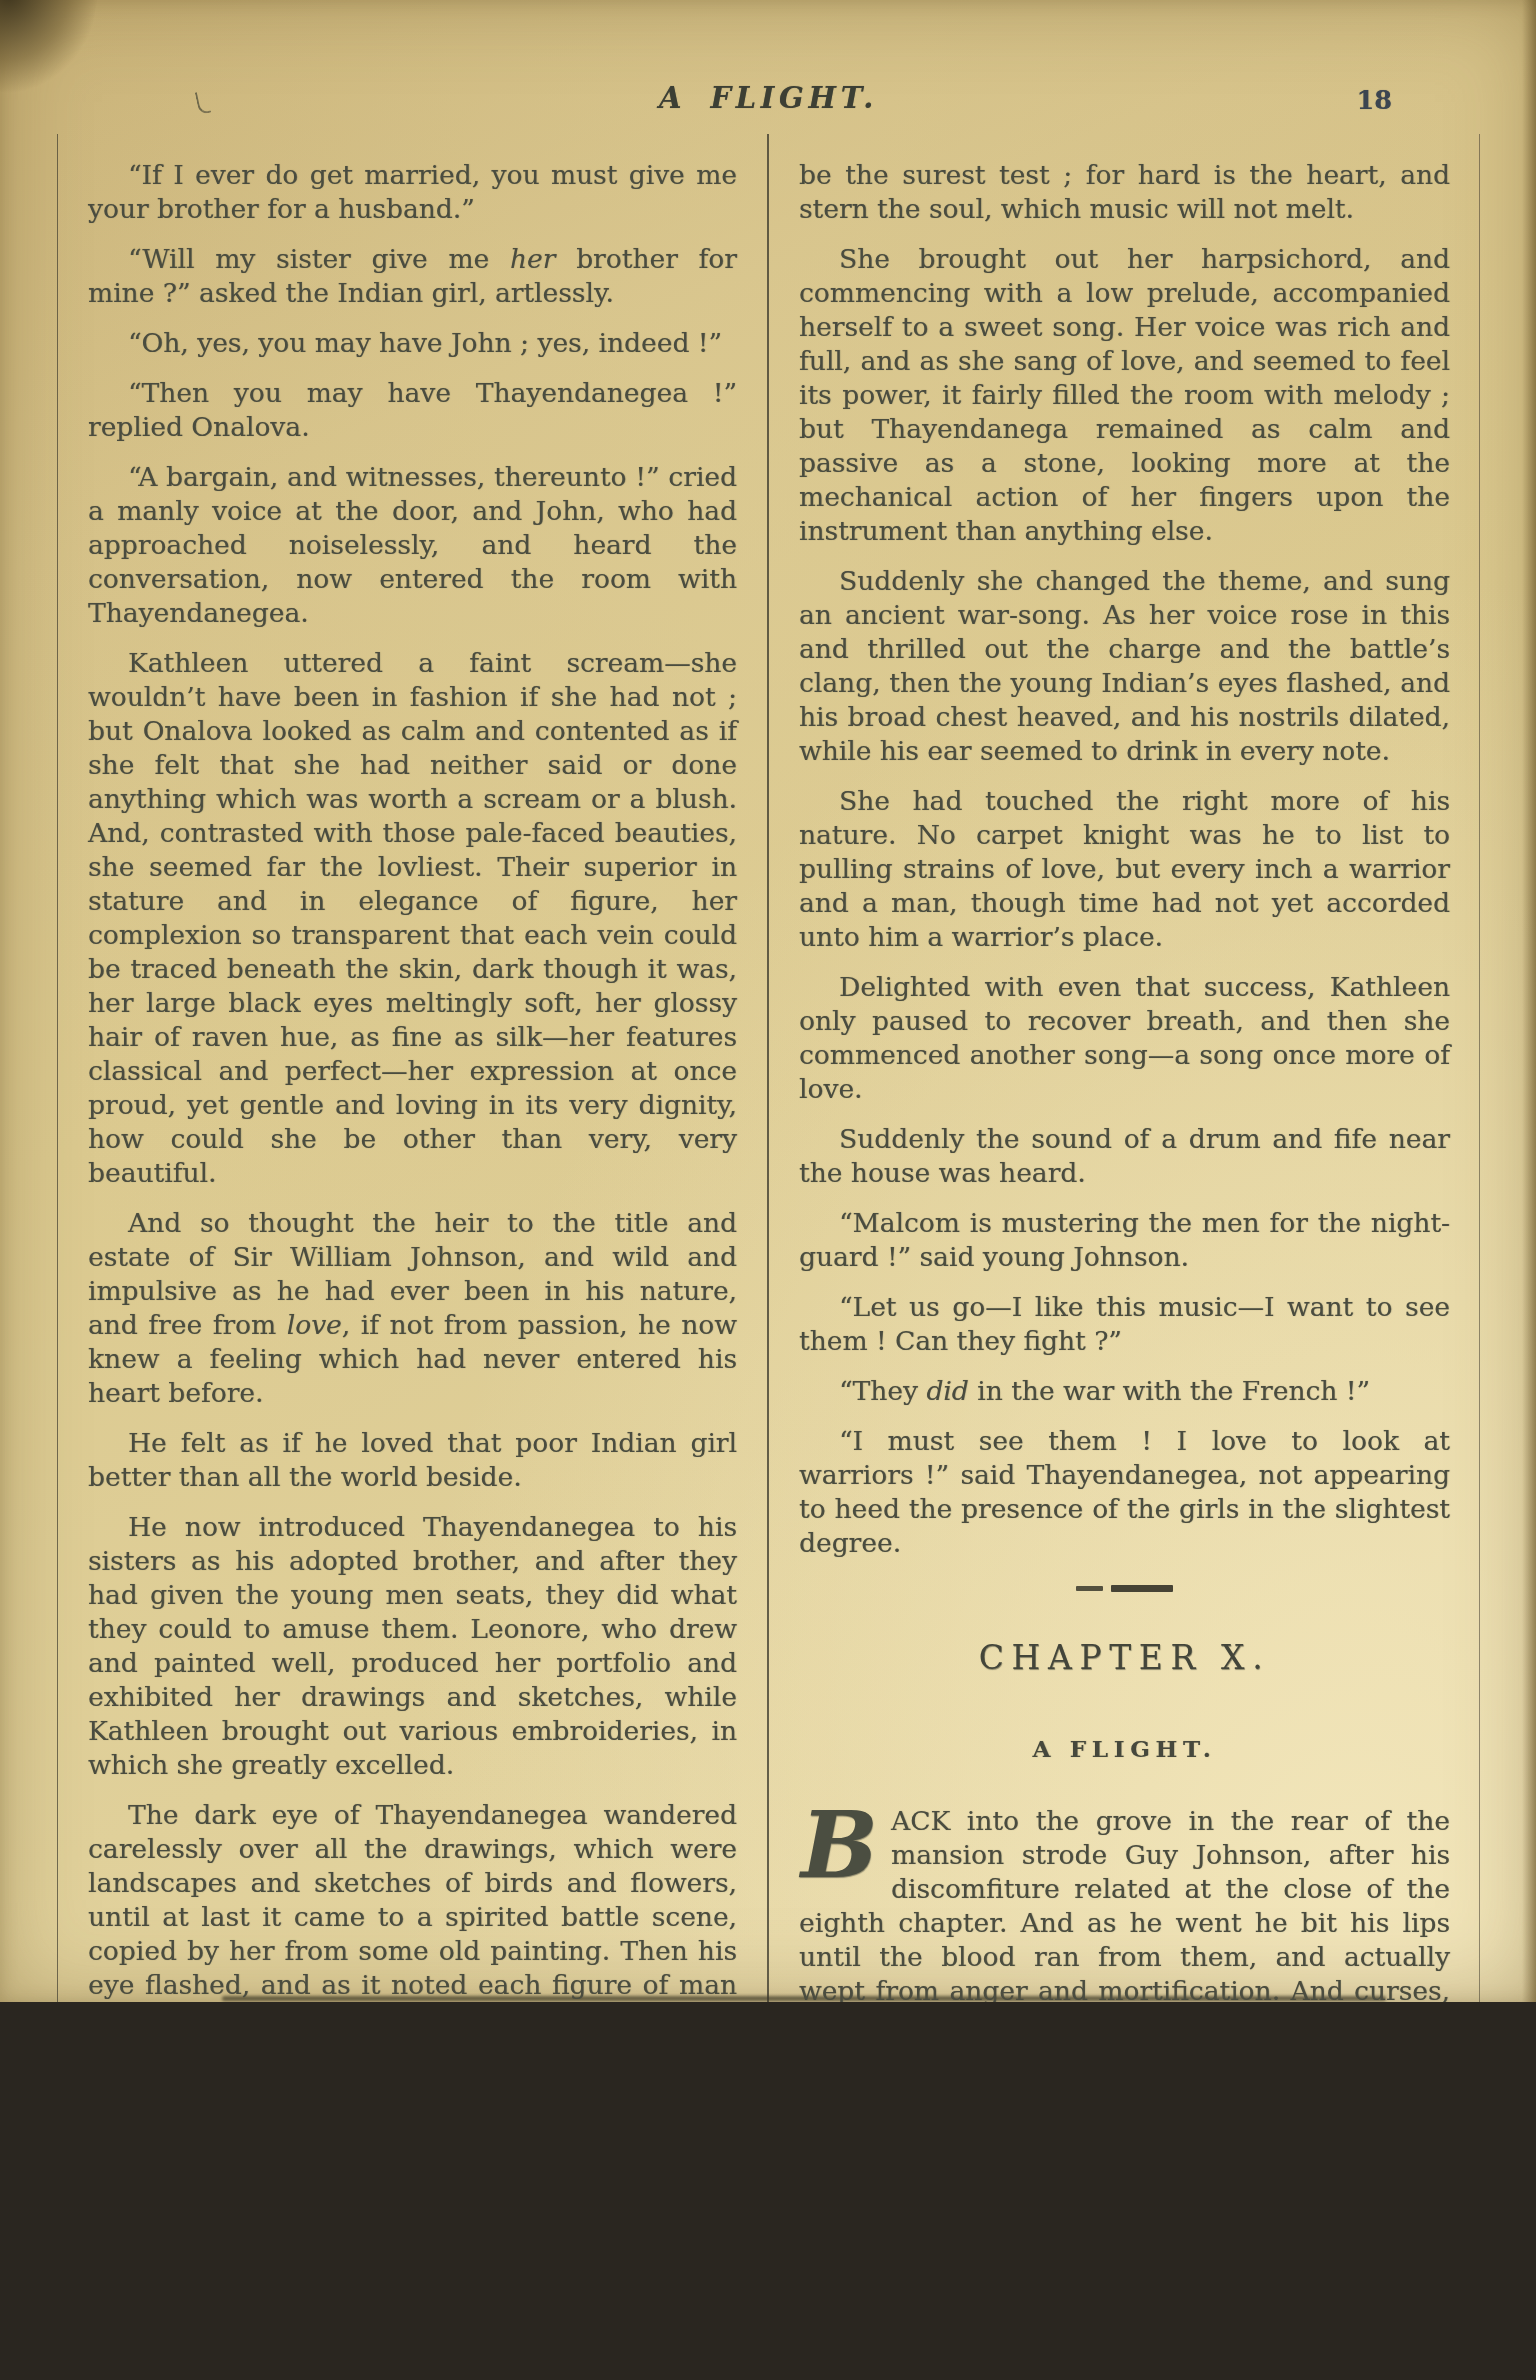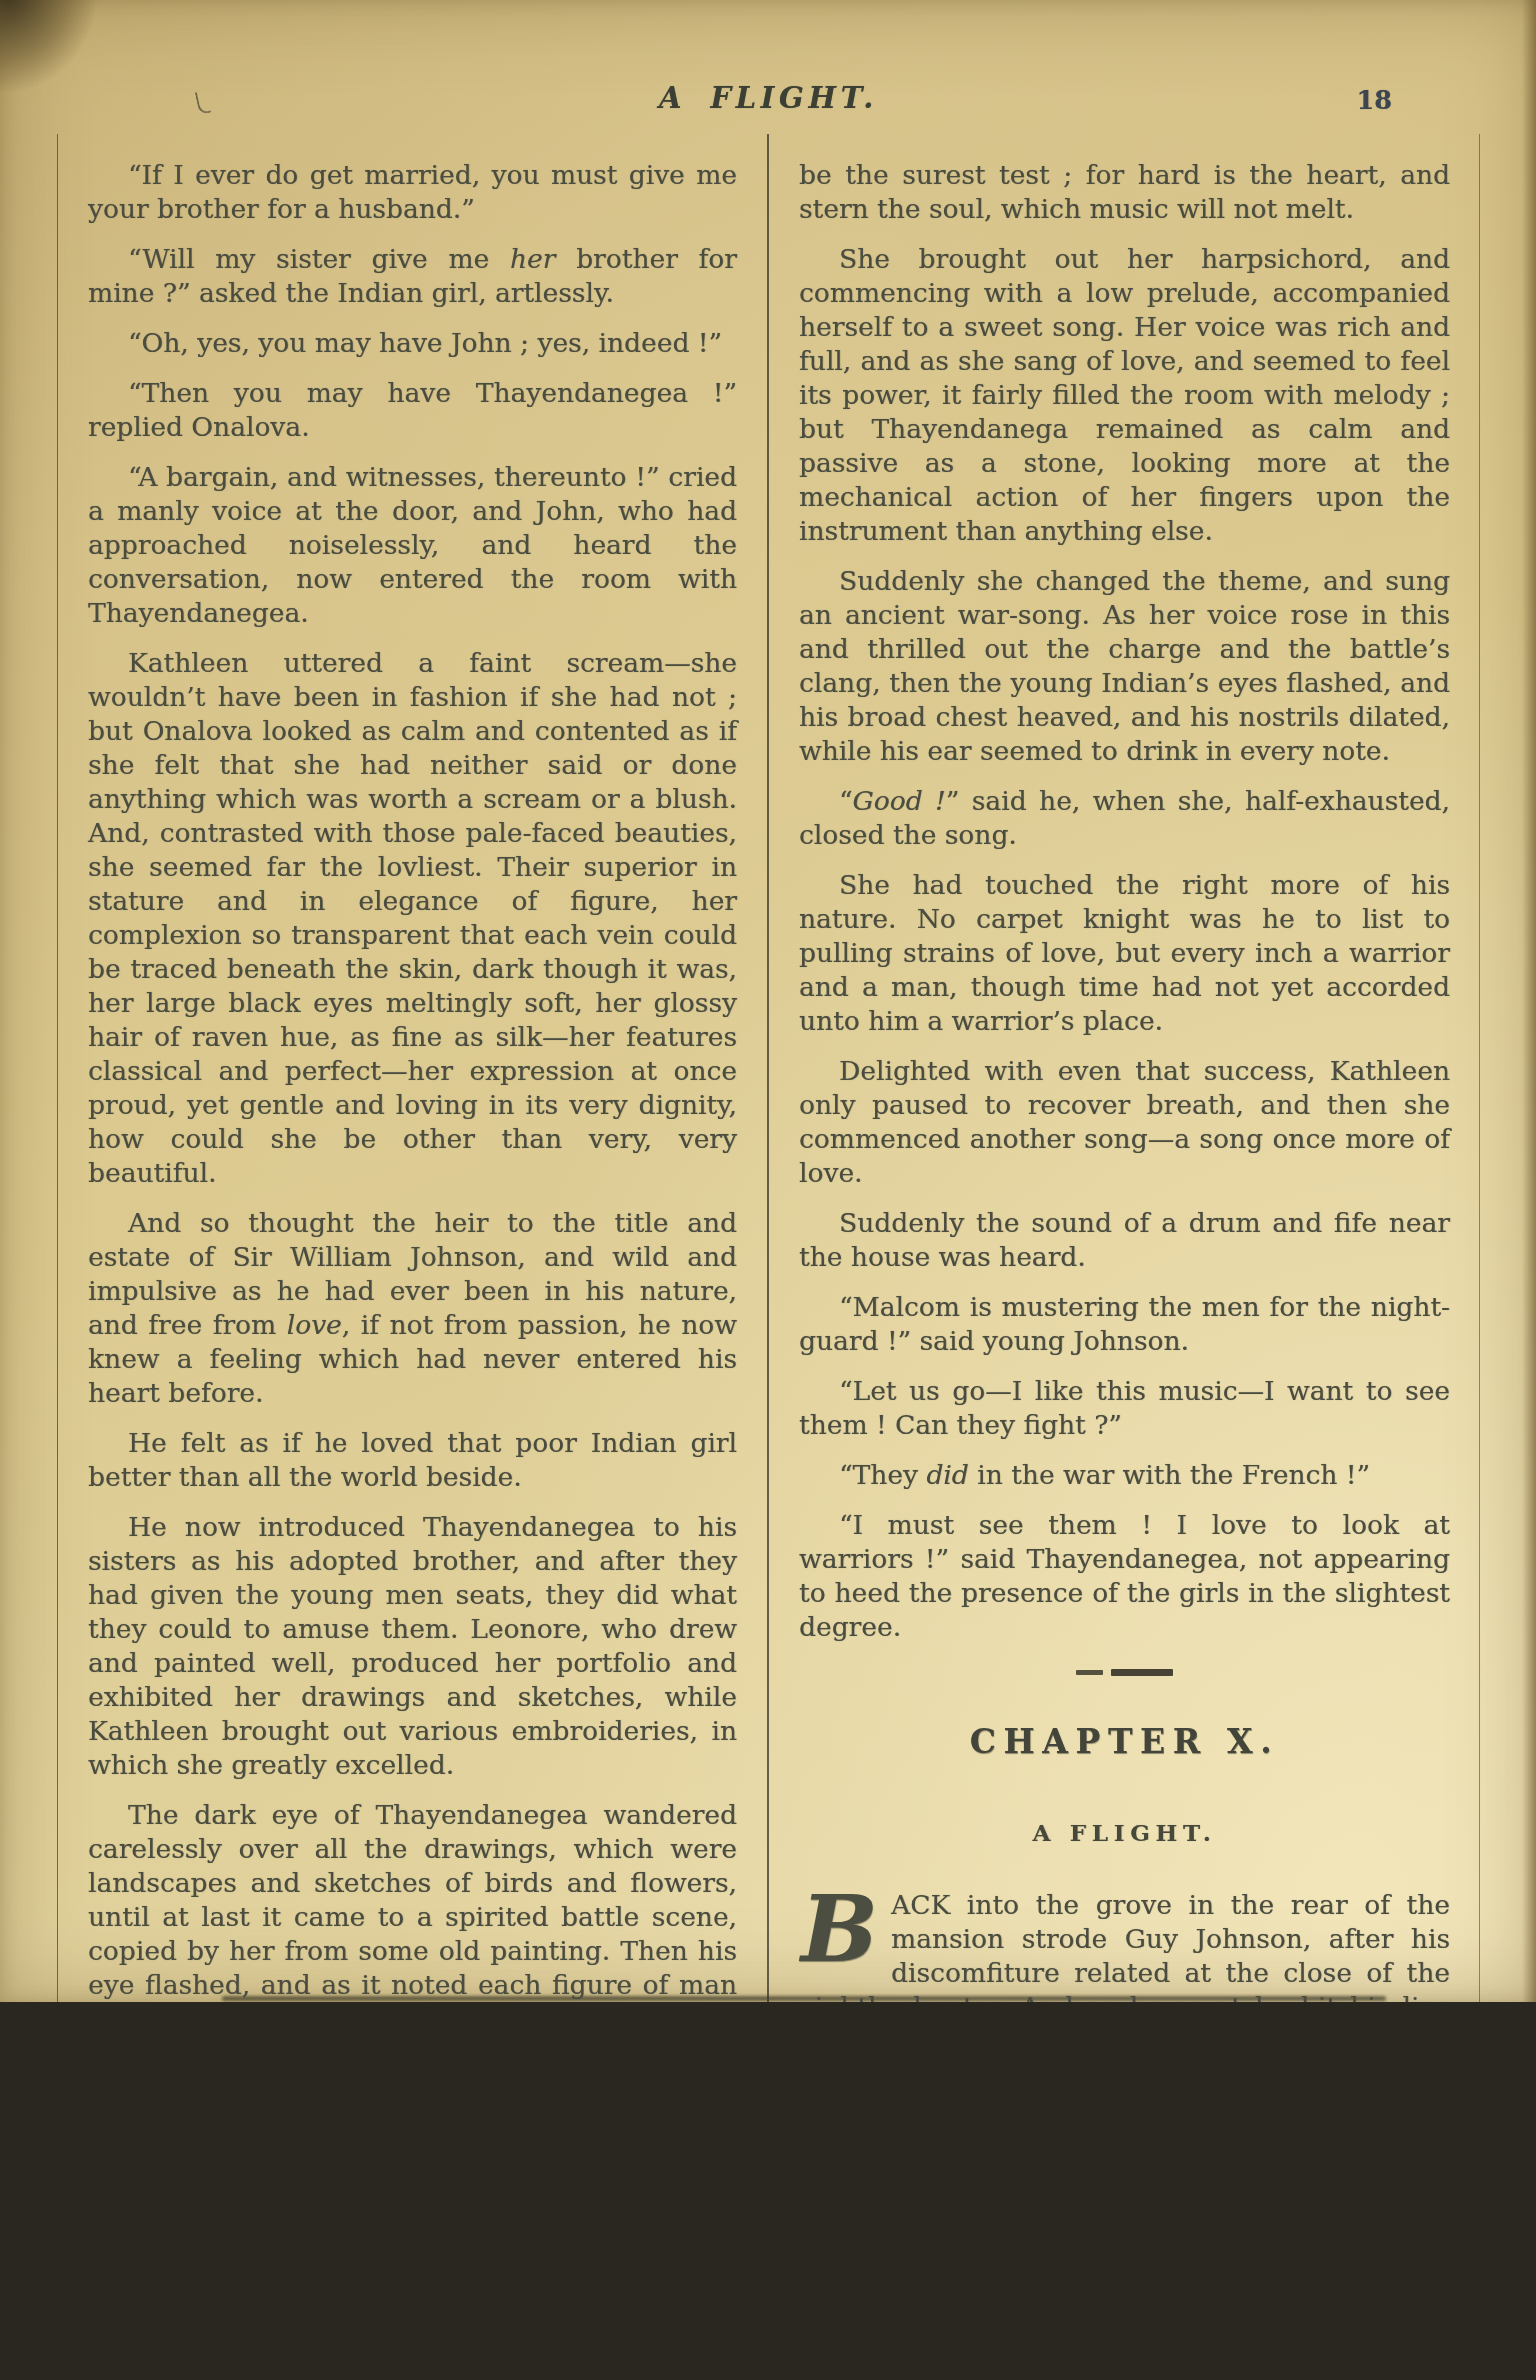--- a/index.html
+++ b/index.html
@@ -66,21 +66,21 @@
   .para{margin:16px;text-indent:40px;}
   .para.cont{text-indent:0;}
   i{font-style:italic;}
   
   .section-rule{margin:23px 0 9.5px;text-align:center;line-height:7.6px;}
   .section-rule .d1{display:inline-block;width:26.5px;height:4.7px;background:rgba(58,56,44,.85);margin-right:8.5px;vertical-align:middle;border-radius:0.9px;}
   .section-rule .d2{display:inline-block;width:62px;height:6.6px;background:rgba(52,50,40,.9);vertical-align:middle;border-radius:0.9px;}
   
   .chapter-heading{
     margin:49px 0 0;text-align:center;text-indent:0;
-    font-size:33px;font-weight:bold;letter-spacing:7.6px;color:#43453a;
+    font-size:33px;font-weight:normal;letter-spacing:7.6px;color:#43453a;
     text-shadow:0.5px 0.5px 0.9px rgba(60,62,48,.55);
   }
   .chapter-subtitle{
     margin:57px 0 38px;text-align:center;text-indent:0;
     font-size:23px;font-weight:bold;letter-spacing:5.7px;color:#46483c;
     text-shadow:0.4px 0.4px 0.8px rgba(60,62,48,.5);
   }
   .para.opening{text-indent:0;}
   .drop-cap{
     float:left;font-size:91px;line-height:70px;height:74px;
@@ -113,21 +113,20 @@
         <p class="para">And so thought the heir to the title and estate of Sir William Johnson, and wild and impulsive as he had ever been in his nature, and free from <i>love</i>, if not from passion, he now knew a feeling which had never entered his heart before.</p>
         <p class="para">He felt as if he loved that poor Indian girl better than all the world beside.</p>
         <p class="para">He now introduced Thayendanegea to his sisters as his adopted brother, and after they had given the young men seats, they did what they could to amuse them. Leonore, who drew and painted well, produced her portfolio and exhibited her drawings and sketches, while Kathleen brought out various embroideries, in which she greatly excelled.</p>
         <p class="para">The dark eye of Thayendanegea wandered carelessly over all the drawings, which were landscapes and sketches of birds and flowers, until at last it came to a spirited battle scene, copied by her from some old painting. Then his eye flashed, and as it noted each figure of man and horse, the living and the slain, he uttered the word&nbsp;: “Good&nbsp;! They fight&nbsp;!” Poor Kathleen felt not a little mortified that he did not speak a word of praise in regard to her work, and she thought it strange that the young Indian scarcely looked at her or her sister, and then manifested no acknowledgment of their beauty—none of the wonder which Onalova had felt and so freely uttered. She was determined to see if he had any feeling, or really was the stoic which he seemed&nbsp;; and thought, and justly too, that music would</p>
       </section>
     <section class="col col-right">
       <p class="para cont">be the surest test&nbsp;; for hard is the heart, and stern the soul, which music will not melt.</p>
       <div>
           <p class="para">She brought out her harpsichord, and commencing with a low prelude, accompanied herself to a sweet song. Her voice was rich and full, and as she sang of love, and seemed to feel its power, it fairly filled the room with melody&nbsp;; but Thayendanega remained as calm and passive as a stone, looking more at the mechanical action of her fingers upon the instrument than anything else.</p>
           <p class="para">Suddenly she changed the theme, and sung an ancient war-song. As her voice rose in this and thrilled out the charge and the battle’s clang, then the young Indian’s eyes flashed, and his broad chest heaved, and his nostrils dilated, while his ear seemed to drink in every note.</p>
-          <p class="para">“<i>Good&nbsp;!</i>” said he, when she, half-exhausted, closed the song.</p>
           <p class="para">She had touched the right more of his nature. No carpet knight was he to list to pulling strains of love, but every inch a warrior and a man, though time had not yet accorded unto him a warrior’s place.</p>
           <p class="para">Delighted with even that success, Kathleen only paused to recover breath, and then she commenced another song—a song once more of love.</p>
           <p class="para">Suddenly the sound of a drum and fife near the house was heard.</p>
           <p class="para">“Malcom is mustering the men for the night-guard&nbsp;!” said young Johnson.</p>
           <p class="para">“Let us go—I like this music—I want to see them&nbsp;! Can they fight&nbsp;?”</p>
           <p class="para">“They <i>did</i> in the war with the French&nbsp;!”</p>
           <p class="para">“I must see them&nbsp;! I love to look at warriors&nbsp;!” said Thayendanegea, not appearing to heed the presence of the girls in the slightest degree.</p>
         </div>
       <div class="section-rule">
         <span class="d1"></span><span class="d2"></span>

